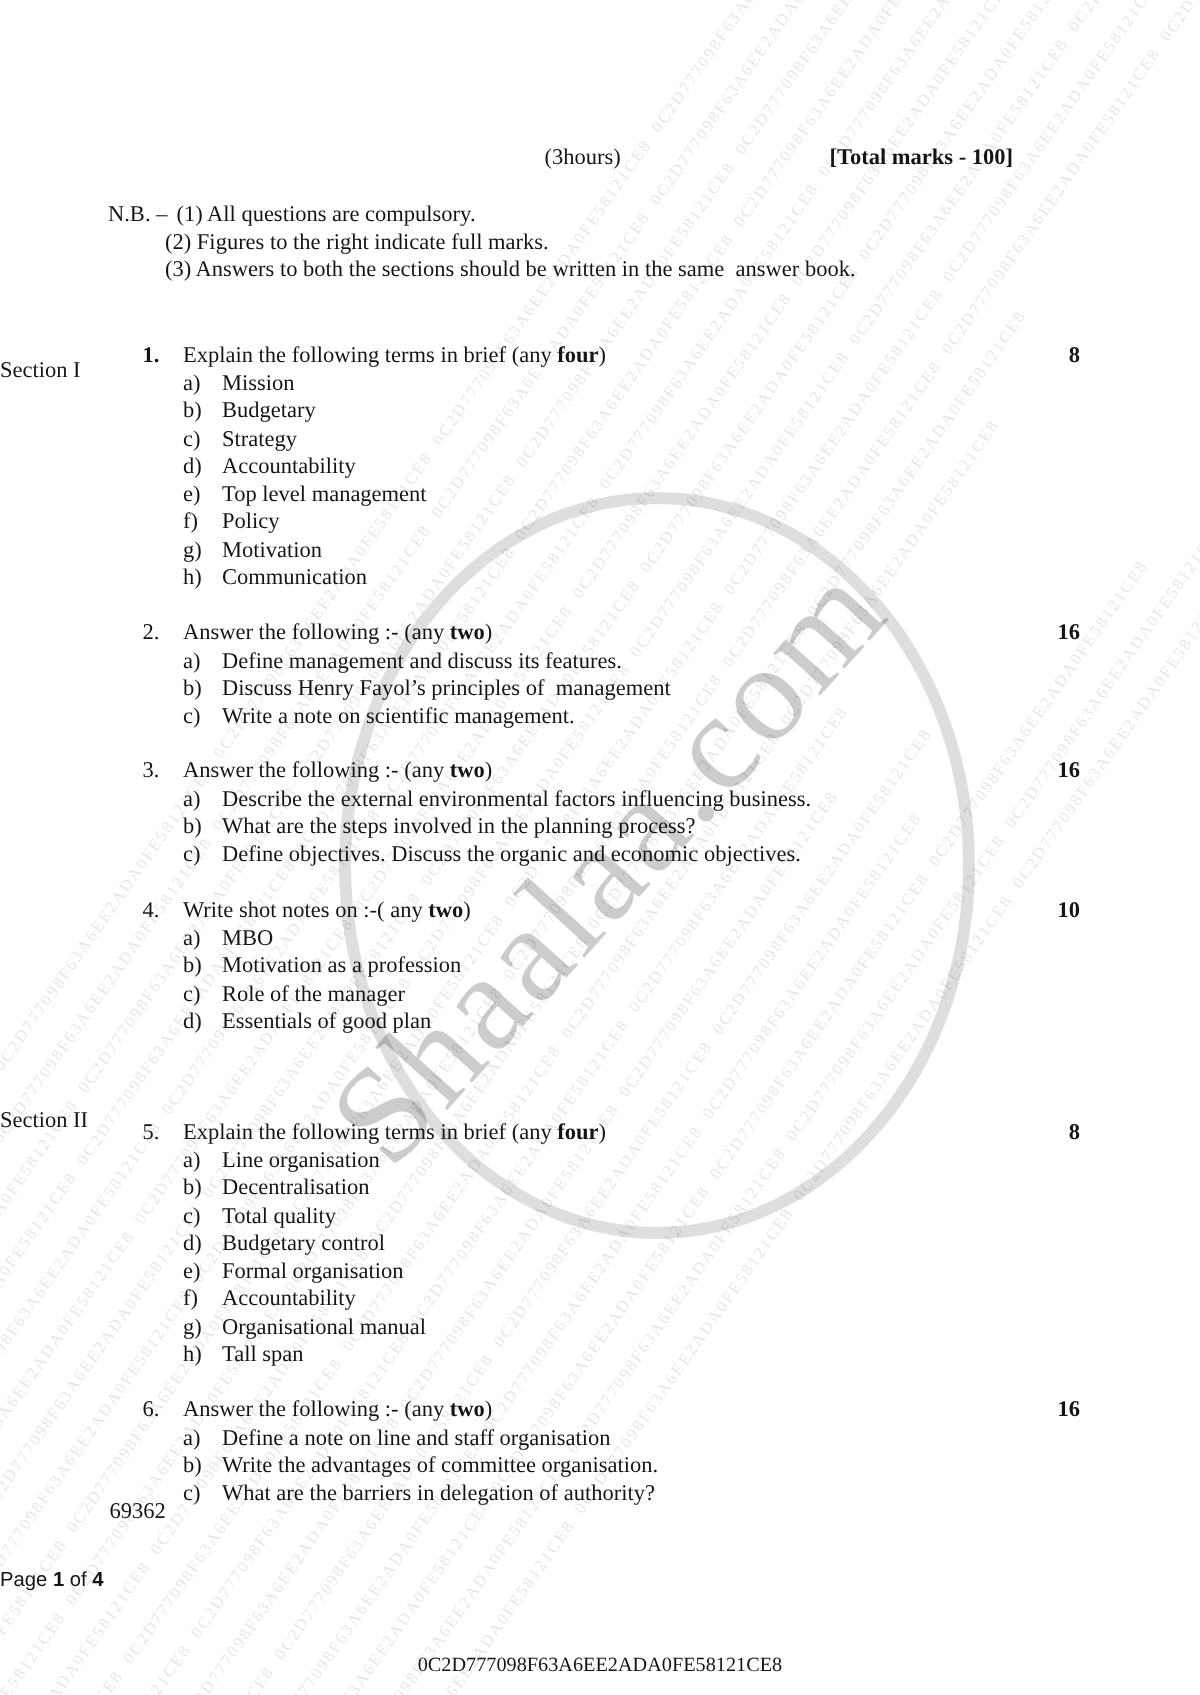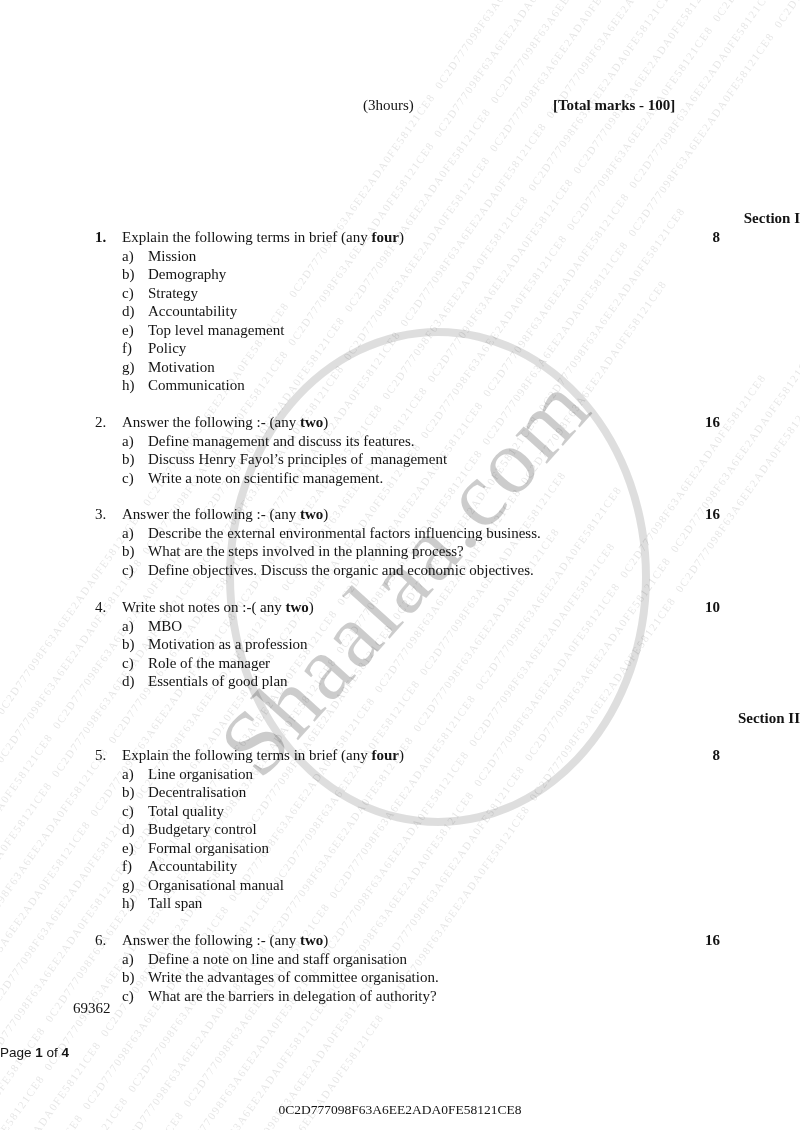--- a/index.html
+++ b/index.html
@@ -30,22 +30,22 @@
     font-family:"Liberation Serif",serif;white-space:nowrap;
   }
   
   .title{position:absolute;top:13px;left:0;width:100%;text-align:center;font-weight:bold;z-index:2;}
   .duration{position:absolute;top:97px;left:363px;font-weight:normal;z-index:2;}
   .total{position:absolute;top:97px;left:553px;font-weight:bold;z-index:2;}
   .nb{position:absolute;top:134px;left:72px;z-index:2;line-height:18.5px;}
   .nb .indent{padding-left:38px;}
   .nb-label{margin-right:6px;}
   .section-heading{
-    position:absolute;left:0;width:100%;text-align:right;font-weight:bold;
-    z-index:2;line-height:18.5px;
+    position:absolute;left:0;width:100%;text-align:left;font-weight:normal;
+    z-index:2;line-height:18.5px;margin-top:29px;
   }
   .question{position:absolute;left:95px;width:625px;z-index:2;line-height:18.5px;}
   .qrow{display:flex;}
   .qnum{width:27px;flex:none;}
   .bold{font-weight:bold;}
   .qtext{flex:1;}
   .qmarks{flex:none;font-weight:bold;}
   .item{display:flex;padding-left:27px;}
   .letter{width:26px;flex:none;}
   .itext{flex:1;}
@@ -81,37 +81,42 @@
       <div class="trow" style="padding-left: 0px;">0C2D777098F63A6EE2ADA0FE58121CE8&nbsp;&nbsp;0C2D777098F63A6EE2ADA0FE58121CE8&nbsp;&nbsp;0C2D777098F63A6EE2ADA0FE58121CE8&nbsp;&nbsp;0C2D777098F63A6EE2ADA0FE58121CE8&nbsp;&nbsp;0C2D777098F63A6EE2ADA0FE58121CE8&nbsp;&nbsp;</div>
       <div class="trow" style="padding-left: 50px;">0C2D777098F63A6EE2ADA0FE58121CE8&nbsp;&nbsp;0C2D777098F63A6EE2ADA0FE58121CE8&nbsp;&nbsp;0C2D777098F63A6EE2ADA0FE58121CE8&nbsp;&nbsp;0C2D777098F63A6EE2ADA0FE58121CE8&nbsp;&nbsp;0C2D777098F63A6EE2ADA0FE58121CE8&nbsp;&nbsp;0C2D777098F63A6EE2ADA0FE58121CE8&nbsp;&nbsp;</div>
       <div class="trow" style="padding-left: 20px;">0C2D777098F63A6EE2ADA0FE58121CE8&nbsp;&nbsp;0C2D777098F63A6EE2ADA0FE58121CE8&nbsp;&nbsp;0C2D777098F63A6EE2ADA0FE58121CE8&nbsp;&nbsp;0C2D777098F63A6EE2ADA0FE58121CE8&nbsp;&nbsp;0C2D777098F63A6EE2ADA0FE58121CE8&nbsp;&nbsp;0C2D777098F63A6EE2ADA0FE58121CE8&nbsp;&nbsp;0C2D777098F63A6EE2ADA0FE58121CE8&nbsp;&nbsp;</div>
     </div>
   <div class="wm-circle"></div>
   <div class="wm-brand">Shaalaa.com</div>
 
   <div class="duration">(3hours)</div>
   <div class="total">[Total marks - 100]</div>
 
+  <div class="nb">
+    <div class="nb-line"><span class="nb-label">N.B. –</span><span>(1) All questions are compulsory.</span></div>
+    <div class="nb-line indent">(2) Figures to the right indicate full marks.</div>
+    <div class="nb-line indent">(3) Answers to both the sections should be written in the same &nbsp;answer book.</div>
+  </div>
 
   <div id="content">
       <div class="section-heading" style="top: 209px;">Section I</div>
       <div class="section-heading" style="top: 709px;">Section II</div>
       <div class="question" style="top: 228px;">
         <div class="qrow">
           <span class="qnum bold">1.</span>
           <span class="qtext"><span>Explain the following terms in brief (any </span><span class="bold">four</span><span>)</span></span>
           <span class="qmarks">8</span>
         </div>
         <div class="item">
           <span class="letter">a)</span>
           <span class="itext">Mission</span>
         </div>
         <div class="item">
           <span class="letter">b)</span>
-          <span class="itext">Demography</span>
+          <span class="itext">Budgetary</span>
         </div>
         <div class="item">
           <span class="letter">c)</span>
           <span class="itext">Strategy</span>
         </div>
         <div class="item">
           <span class="letter">d)</span>
           <span class="itext">Accountability</span>
         </div>
         <div class="item">

